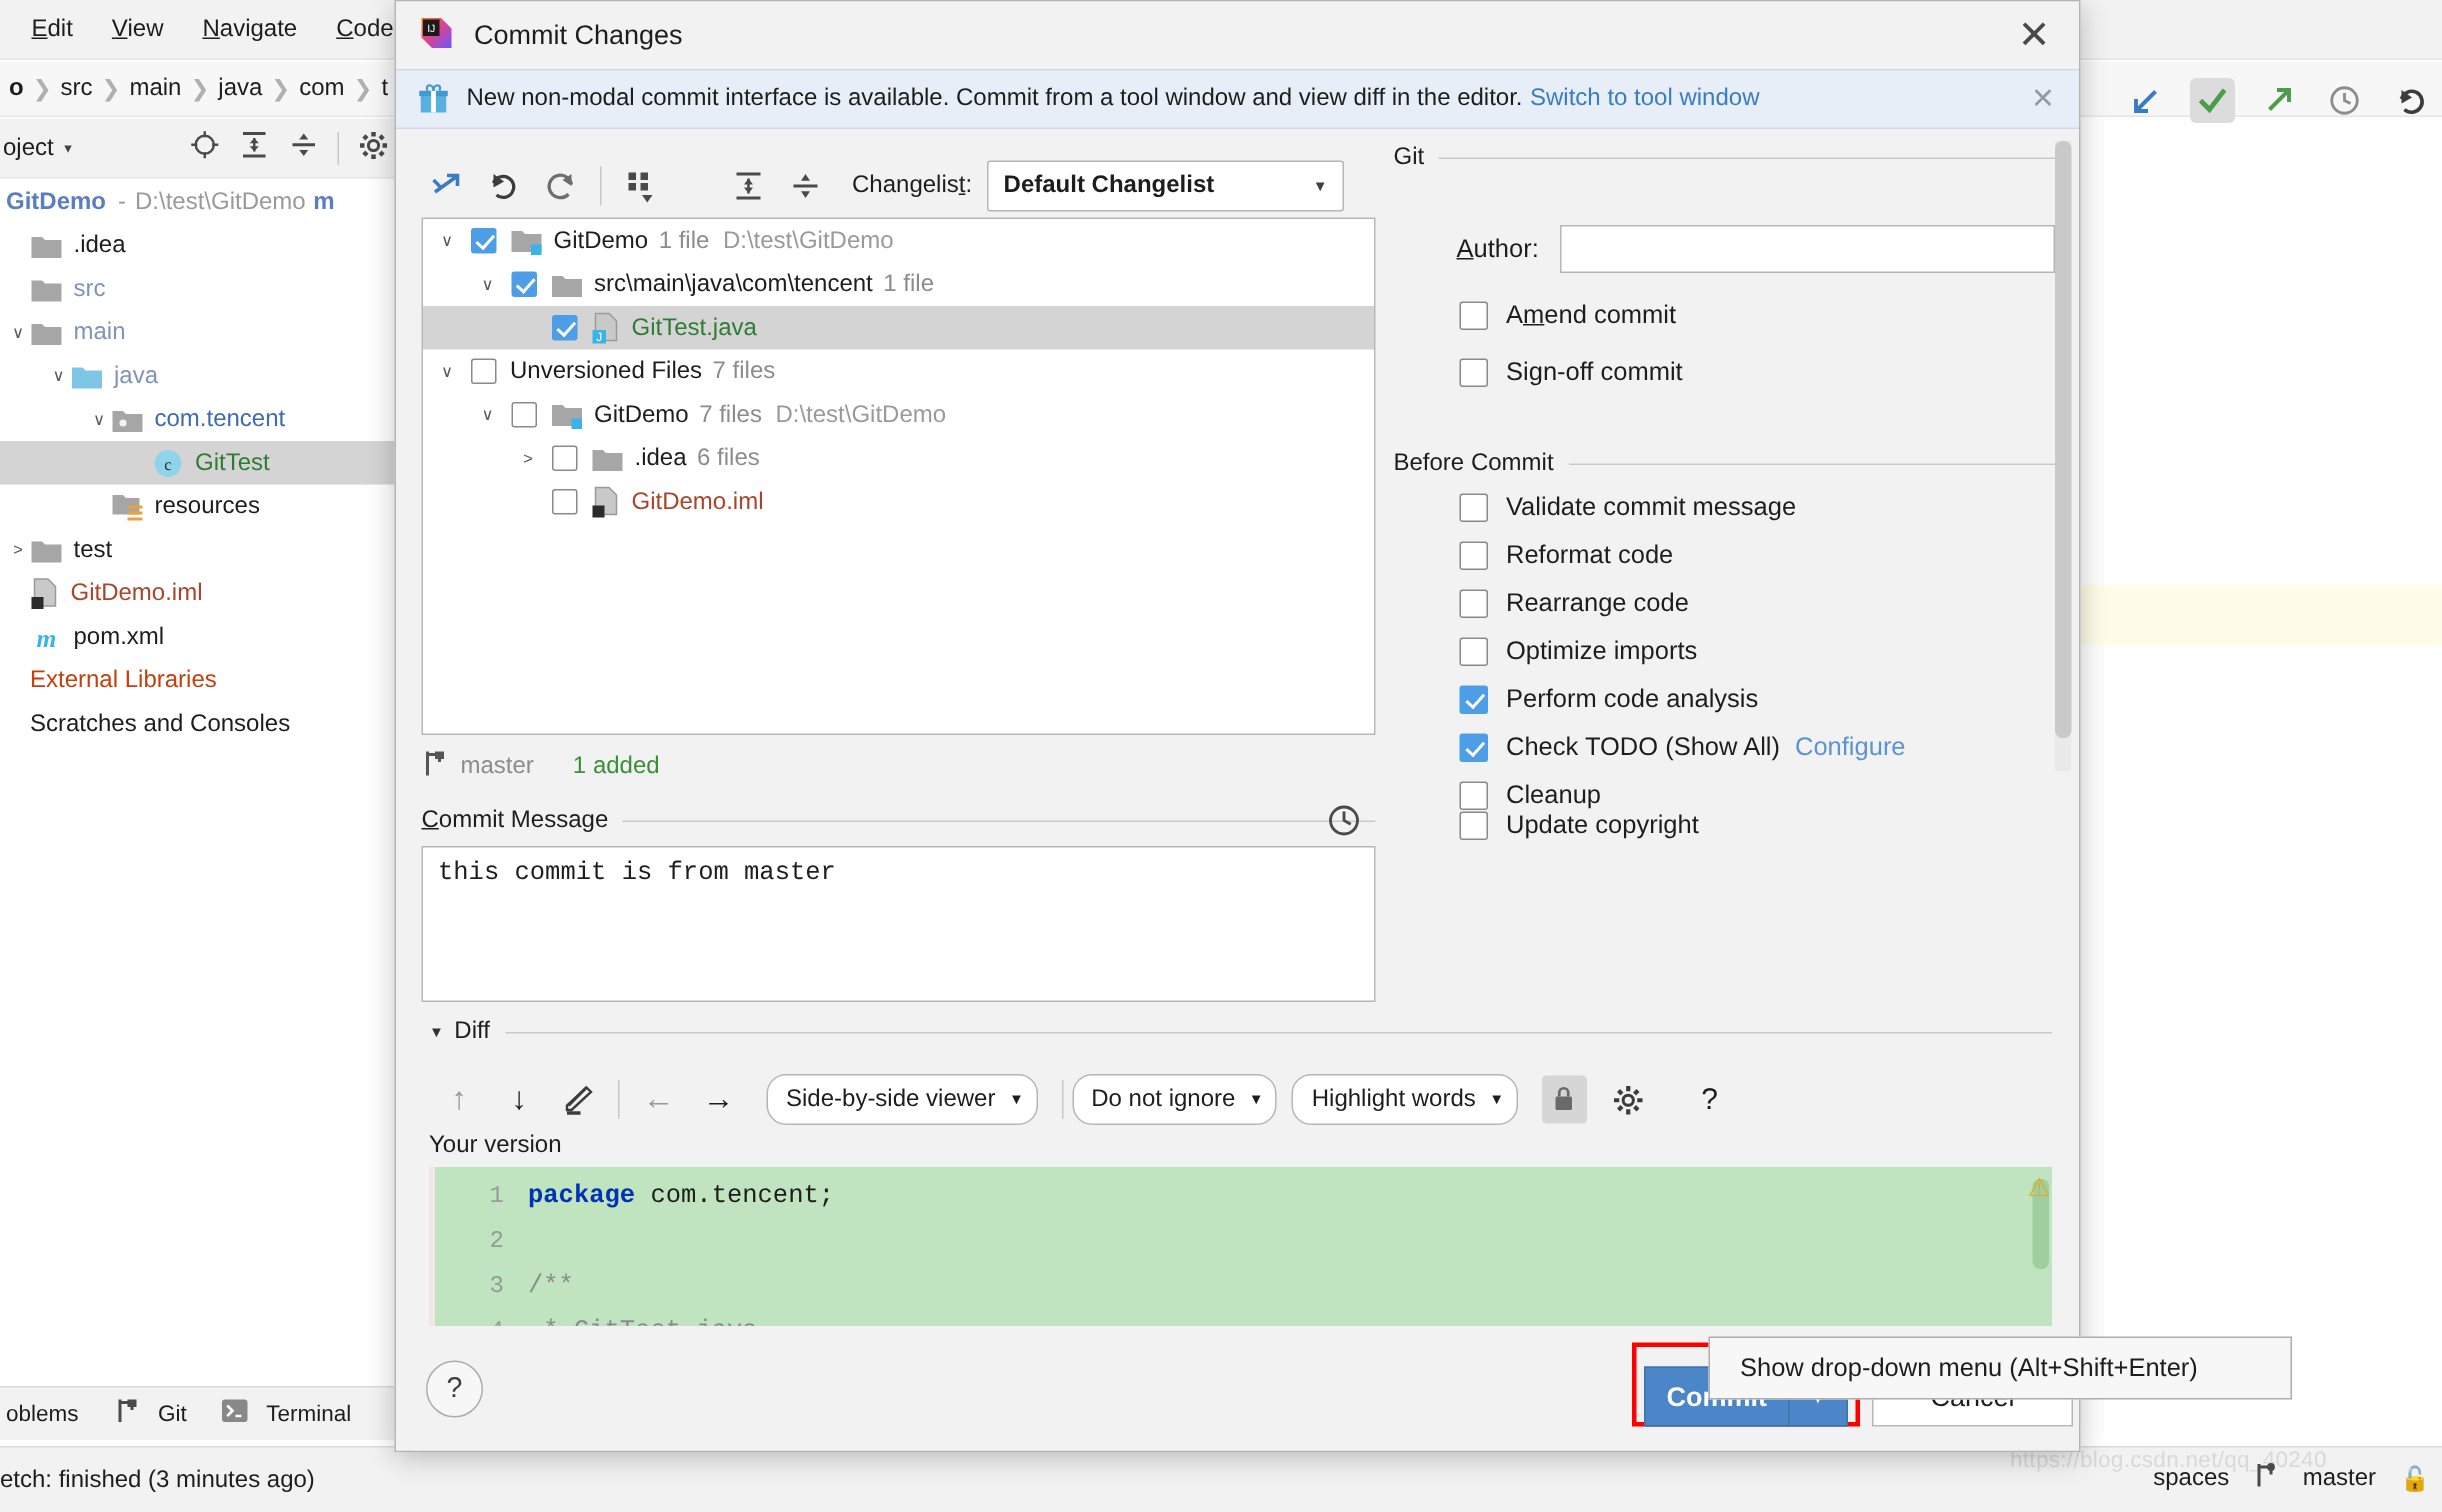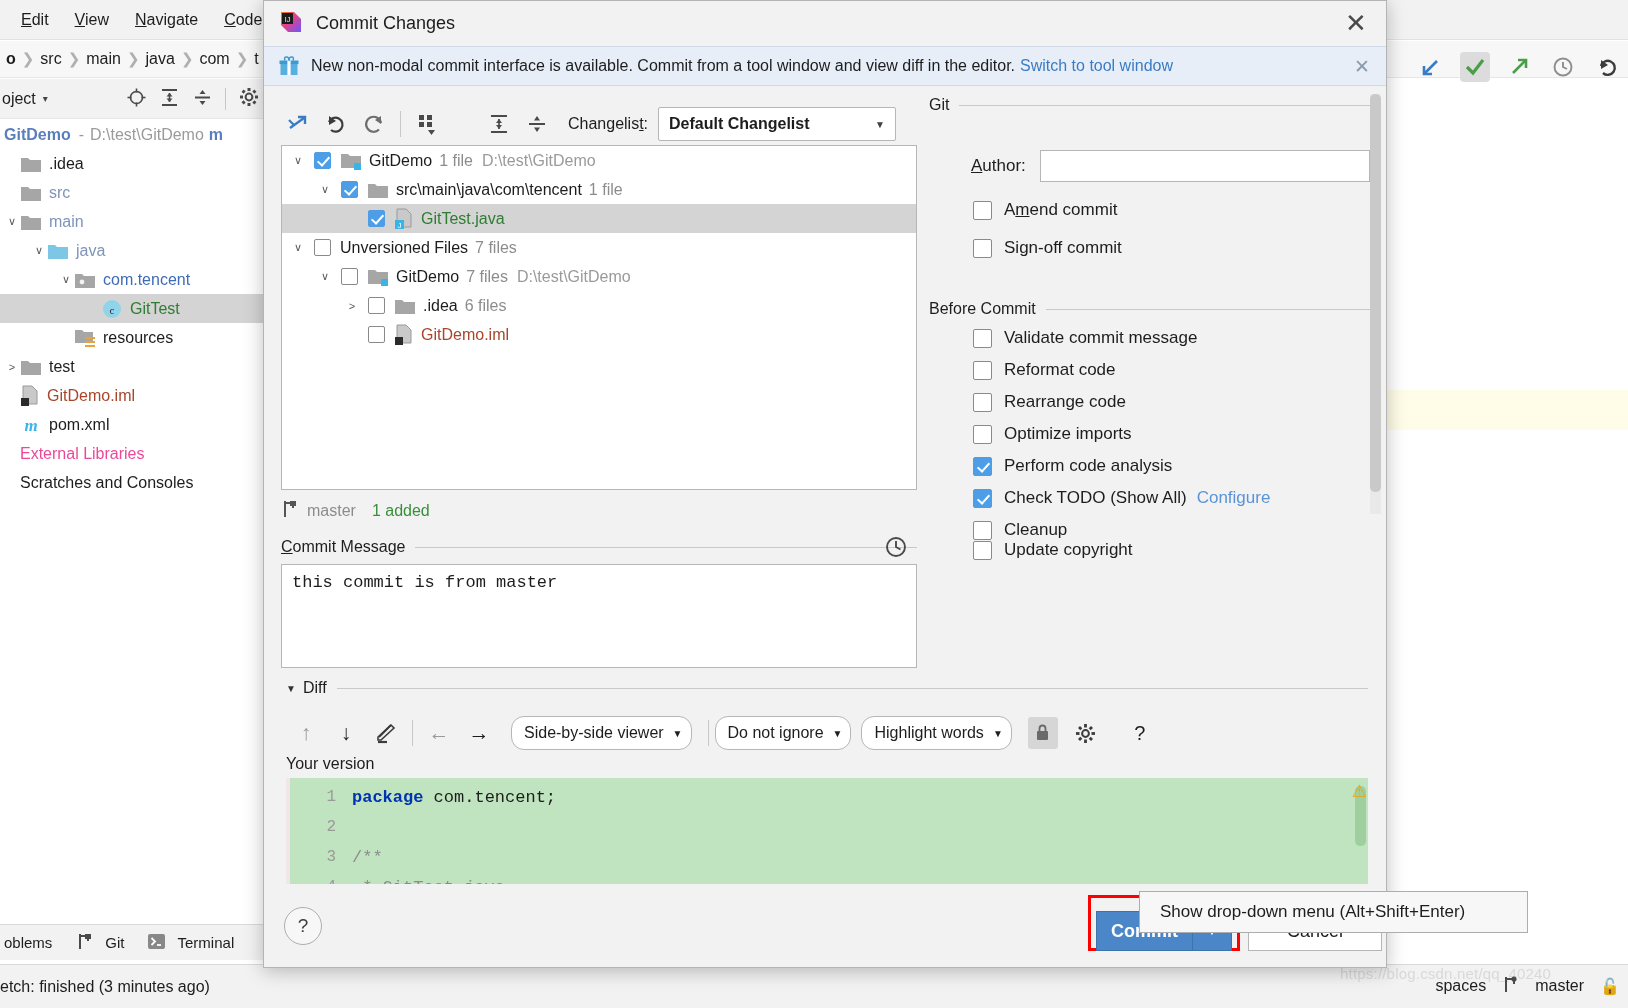--- a/index.html
+++ b/index.html
@@ -61,21 +61,21 @@
   .ftr{height:29px;display:flex;align-items:center;font-size:16px;white-space:nowrap;padding-left:2px;}
   .ftr.sel{background:#d4d4d4;}
   .cbx{width:17px;height:17px;border:1px solid #8a8a8a;background:#fff;border-radius:2px;box-sizing:border-box;display:inline-block;flex:0 0 17px;}
   .cbx.on{background:#4d9ee6;border-color:#4d9ee6;position:relative;}
   .cbx.on:after{content:"";position:absolute;left:5px;top:1px;width:5px;height:10px;border:solid #fff;border-width:0 2px 2px 0;transform:rotate(42deg);}
   .cnt{color:#8c8c8c;margin-left:7px;}
   .pth{color:#9a9a9a;margin-left:9px;}
 
   .branchbar{position:absolute;left:17px;top:410px;width:636px;height:30px;display:flex;align-items:center;font-size:16px;}
   .branchbar .bname{color:#8c8c8c;margin-left:9px;}
-  .branchbar .added{color:#3a8f3a;margin-left:16px;}
+  .branchbar .added{color:#3a8f3a;margin-left:26px;}
 
   .sectitle{display:flex;align-items:center;font-size:16px;white-space:nowrap;}
   .sectitle .rule{flex:1;height:1px;background:#c9c9c9;margin-left:10px;}
   .sectitle u{text-decoration:underline;}
 
   #commit-msg-hdr{position:absolute;left:17px;top:452px;width:636px;}
   .clockicon{position:absolute;left:620px;top:449px;}
   .msgbox{position:absolute;left:17px;top:478px;width:636px;height:104px;background:#fff;border:1px solid #b6b6b6;box-sizing:border-box;padding:8px 10px;font-family:"Liberation Mono",monospace;font-size:17px;color:#1d1d1d;white-space:pre;}
 
   #diff-hdr{position:absolute;left:22px;top:593px;width:1082px;}
@@ -300,21 +300,21 @@
           <span class="tw"></span>
           <span class="ficon" style="margin-right: 7px;">
             <svg width="22" height="22" viewBox="0 0 22 22">
               <text x="11" y="17" font-size="17" fill="#3ab4e6" text-anchor="middle" font-style="italic" font-weight="bold" font-family="Liberation Serif, serif">m</text>
             </svg>
           </span>
           <span style="color: rgb(29, 29, 29);">pom.xml</span>
         </div>
         <div class="tr" style="padding-left: 4px;">
           <span class="tw"></span>
-          <span style="color: #ec4899;">External Libraries</span>
+          <span style="color: #c2410c;">External Libraries</span>
         </div>
         <div class="tr" style="padding-left: 4px;">
           <span class="tw"></span>
           <span style="color: rgb(29, 29, 29);">Scratches and Consoles</span>
         </div>
       </div>
   </div>
 
   <div class="ide-bottom-tabs">
     <span style="margin-left:2px">oblems</span>

